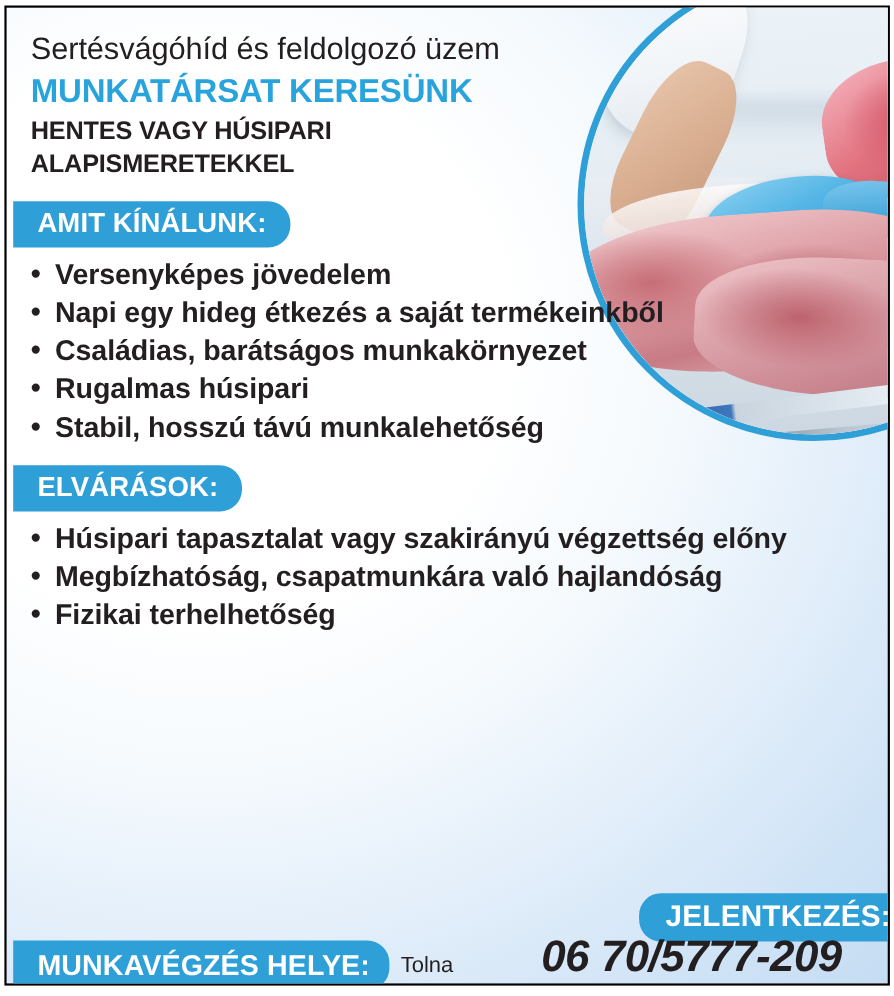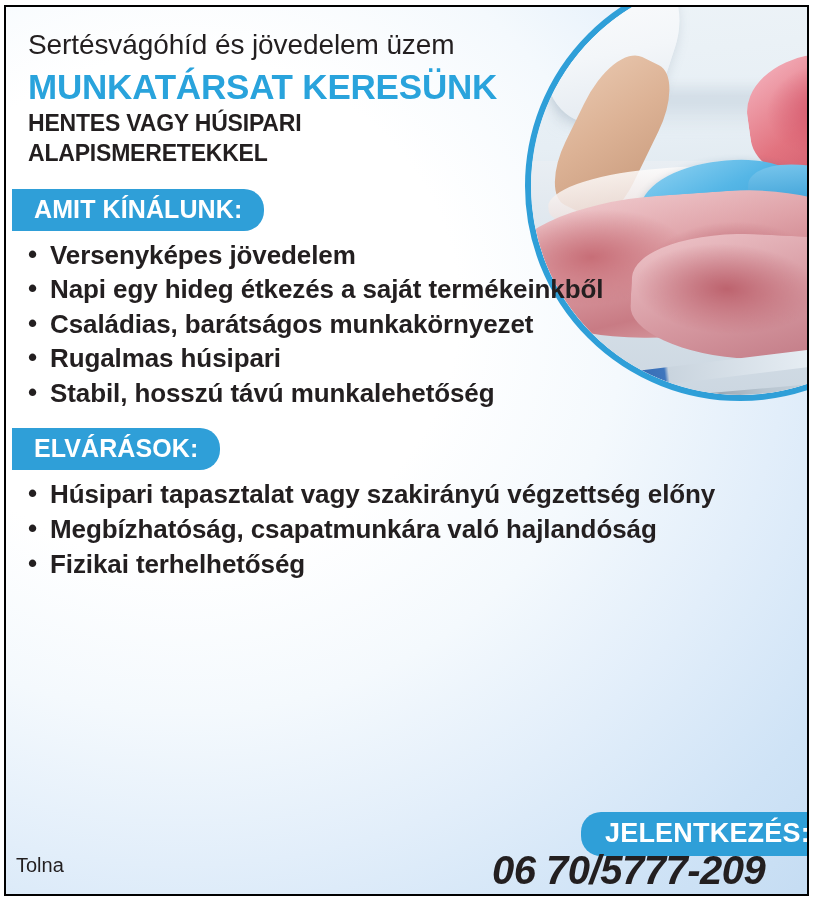--- a/index.html
+++ b/index.html
@@ -174,21 +174,21 @@
     margin: 0 0 6px 22px;
     font-size: 28px;
     line-height: 1.12;
     color: #231f20;
     font-weight: 400;
     letter-spacing: -0.1px;
   }
 
   .headline-blue {
     margin: 8px 0 0 22px;
-    font-size: 35px;
+    font-size: 30px;
     line-height: 1.08;
     font-weight: 700;
     color: #29a3dc;
     letter-spacing: -0.2px;
   }
   .headline-dark {
     margin: 4px 0 0 22px;
     font-size: 23px;
     line-height: 1.14;
     font-weight: 700;
@@ -319,21 +319,21 @@
         <div class="ph ph-glove2"></div>
         <div class="ph ph-meat-a"></div>
         <div class="ph ph-meat-b"></div>
         <div class="ph ph-knife"></div>
         <div class="ph ph-knife2"></div>
       </div>
     </div>
 
     <div class="content">
 
-      <div class="tagline">Sertésvágóhíd és jövedelem üzem</div>
+      <div class="tagline">Sertésvágóhíd és feldolgozó üzem</div>
 
       <div class="headline-blue">MUNKATÁRSAT KERESÜNK</div>
       <div class="headline-dark">HENTES VAGY HÚSIPARI</div>
       <div class="headline-dark">ALAPISMERETEKKEL</div>
 
 
       <div class="section offers">
         <div class="pill">AMIT KÍNÁLUNK:</div>
         <ul class="items">
           <li>Versenyképes jövedelem</li>
@@ -352,17 +352,18 @@
           <li>Fizikai terhelhetőség</li>
         </ul>
       </div>
 
     </div>
 
     <div class="apply-pill">JELENTKEZÉS:</div>
     <div class="phone">06 70/5777-209</div>
 
     <div class="place-row">
+      <div class="place-pill">MUNKAVÉGZÉS HELYE:</div>
       <div class="place-value">Tolna</div>
     </div>
 
   </div>
 </div>
 
 </body></html>

